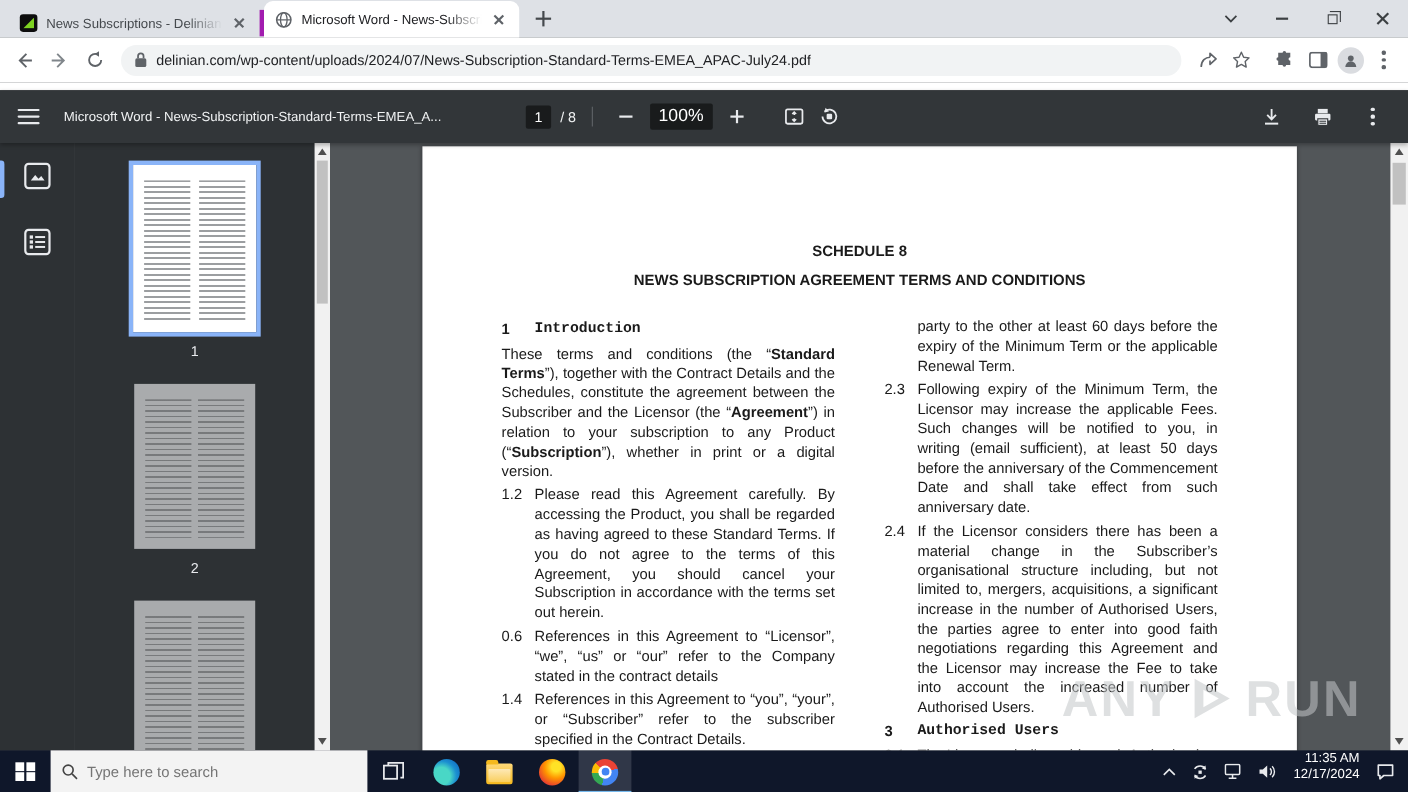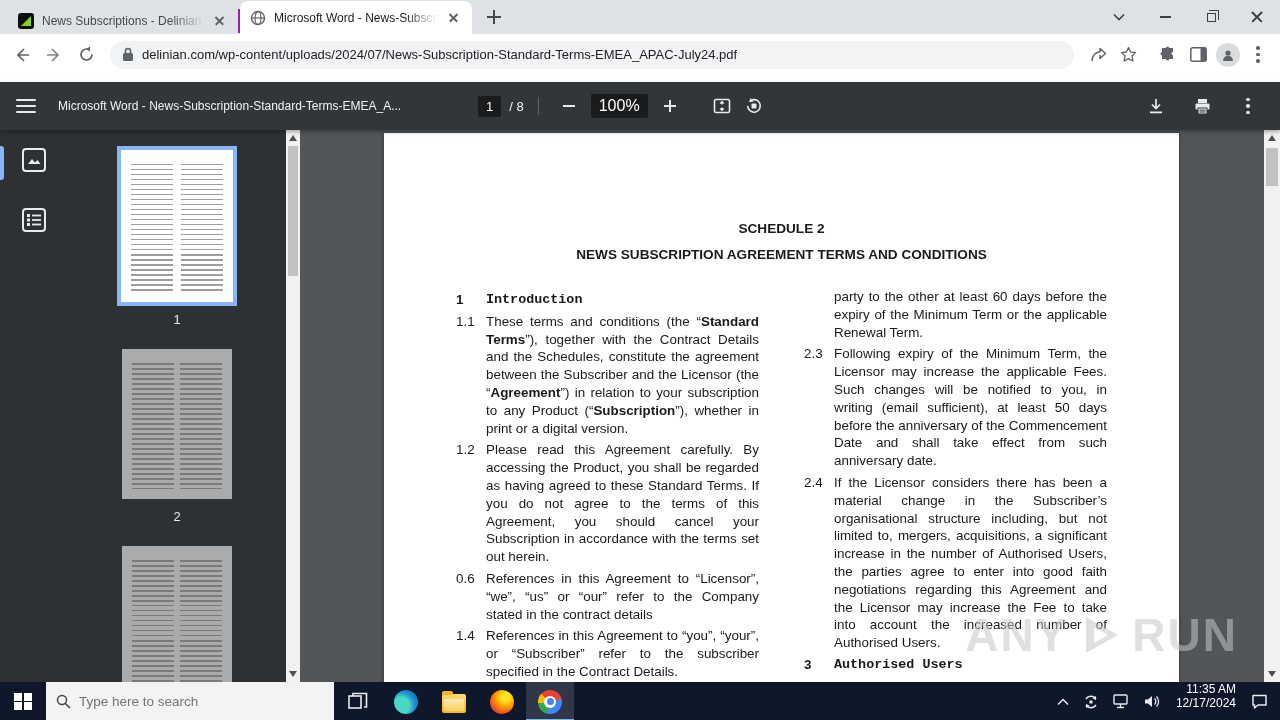--- a/index.html
+++ b/index.html
@@ -1,21 +1,21 @@
 <!DOCTYPE html>
 <html><head>
 <meta charset="utf-8">
 <style>
   * { margin:0; padding:0; box-sizing:border-box; }
   html,body { width:1280px; height:720px; overflow:hidden; font-family:"Liberation Sans", sans-serif; background:#525659; }
 
   
   .tabstrip { height:34px; background:#dee1e6; display:flex; align-items:flex-end; position:relative; }
   .tab { width:232px; height:34px; display:flex; align-items:center; gap:8px; padding:0 10px; font-size:12px; color:#45494d; position:relative; }
-  .tab.inactive { border-right:2px solid #a21caf; height:24px; margin-bottom:1px; }
+  .tab.inactive { border-right:4px solid #a21caf; height:24px; margin-bottom:1px; }
   .tab.active { background:#fff; border-radius:8px 8px 0 0; height:33px; color:#202124; }
   .tab-label { flex:1; white-space:nowrap; overflow:hidden; -webkit-mask-image:linear-gradient(90deg,#000 80%,transparent); mask-image:linear-gradient(90deg,#000 80%,transparent); }
   .tab-close { width:16px; height:16px; position:relative; flex:0 0 16px; cursor:pointer; }
   .tab-close::before,.tab-close::after { content:""; position:absolute; left:2px; top:7px; width:11px; height:1.5px; background:#5f6368; }
   .tab-close::before{ transform:rotate(45deg);} .tab-close::after{ transform:rotate(-45deg);}
   .favicon-delinian { width:16px; height:16px; background:#0d0d0d; border-radius:3px; position:relative; flex:0 0 16px;}
   .favicon-delinian::after { content:""; position:absolute; left:3px; top:3px; width:10px; height:10px; background:#7ed321; clip-path:polygon(0 100%, 100% 0, 100% 100%); }
   .newtab-btn { width:28px; height:28px; margin:0 0 3px 8px; position:relative; border-radius:50%; }
   .newtab-btn::before,.newtab-btn::after { content:""; position:absolute; background:#45494d; }
   .newtab-btn::before { left:7px; top:13.2px; width:14px; height:1.6px; }
@@ -317,30 +317,29 @@
       </div>
     </div>
   <div class="side-scroll">
     <div class="arrow-up"></div>
     <div class="sthumb"></div>
     <div class="arrow-dn"></div>
   </div>
 
   <div class="main-view">
     <div class="page-doc">
-      <div class="doc-h1">SCHEDULE 2</div>
+      <div class="doc-h1">SCHEDULE 8</div>
       <div class="doc-h2">NEWS SUBSCRIPTION AGREEMENT TERMS AND CONDITIONS</div>
       <div class="doc-cols">
         <div class="doc-col">
             <div class="para heading">
               <span class="num">1</span>
               <span class="pbody"><b>Introduction</b></span>
             </div>
             <div class="para">
-              <span class="num">1.1</span>
               <span class="pbody"><span>These terms and conditions (the “</span><b>Standard Terms</b><span>”), together with the Contract Details and the Schedules, constitute the agreement between the Subscriber and the Licensor (the “</span><b>Agreement</b><span>”) in relation to your subscription to any Product (“</span><b>Subscription</b><span>”), whether in print or a digital version.</span></span>
             </div>
             <div class="para">
               <span class="num">1.2</span>
               <span class="pbody"><span>Please read this Agreement carefully. By accessing the Product, you shall be regarded as having agreed to these Standard Terms. If you do not agree to the terms of this Agreement, you should cancel your Subscription in accordance with the terms set out herein.</span></span>
             </div>
             <div class="para">
               <span class="num">0.6</span>
               <span class="pbody"><span>References in this Agreement to “Licensor”, “we”, “us” or “our” refer to the Company stated in the contract details</span></span>
             </div>

